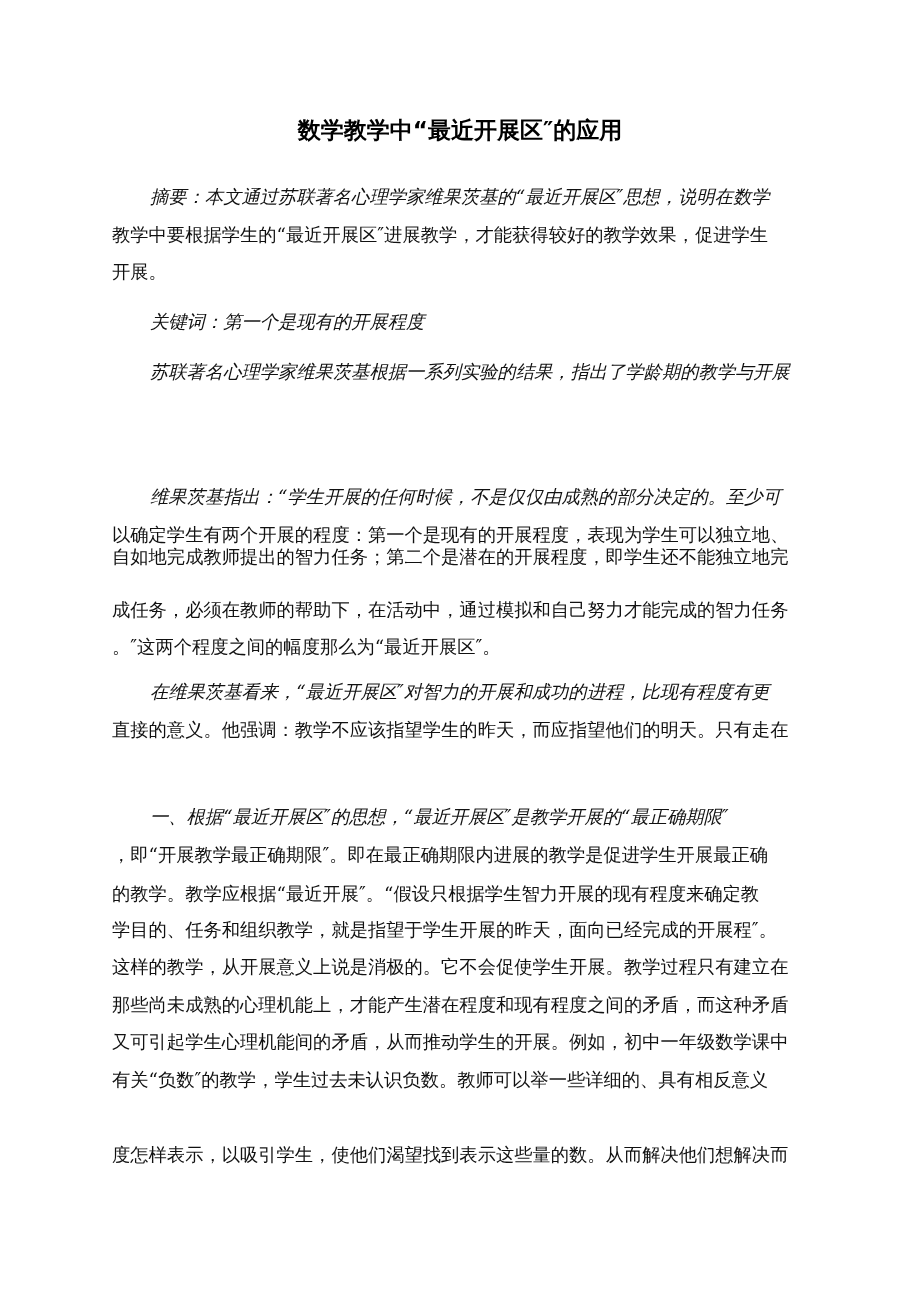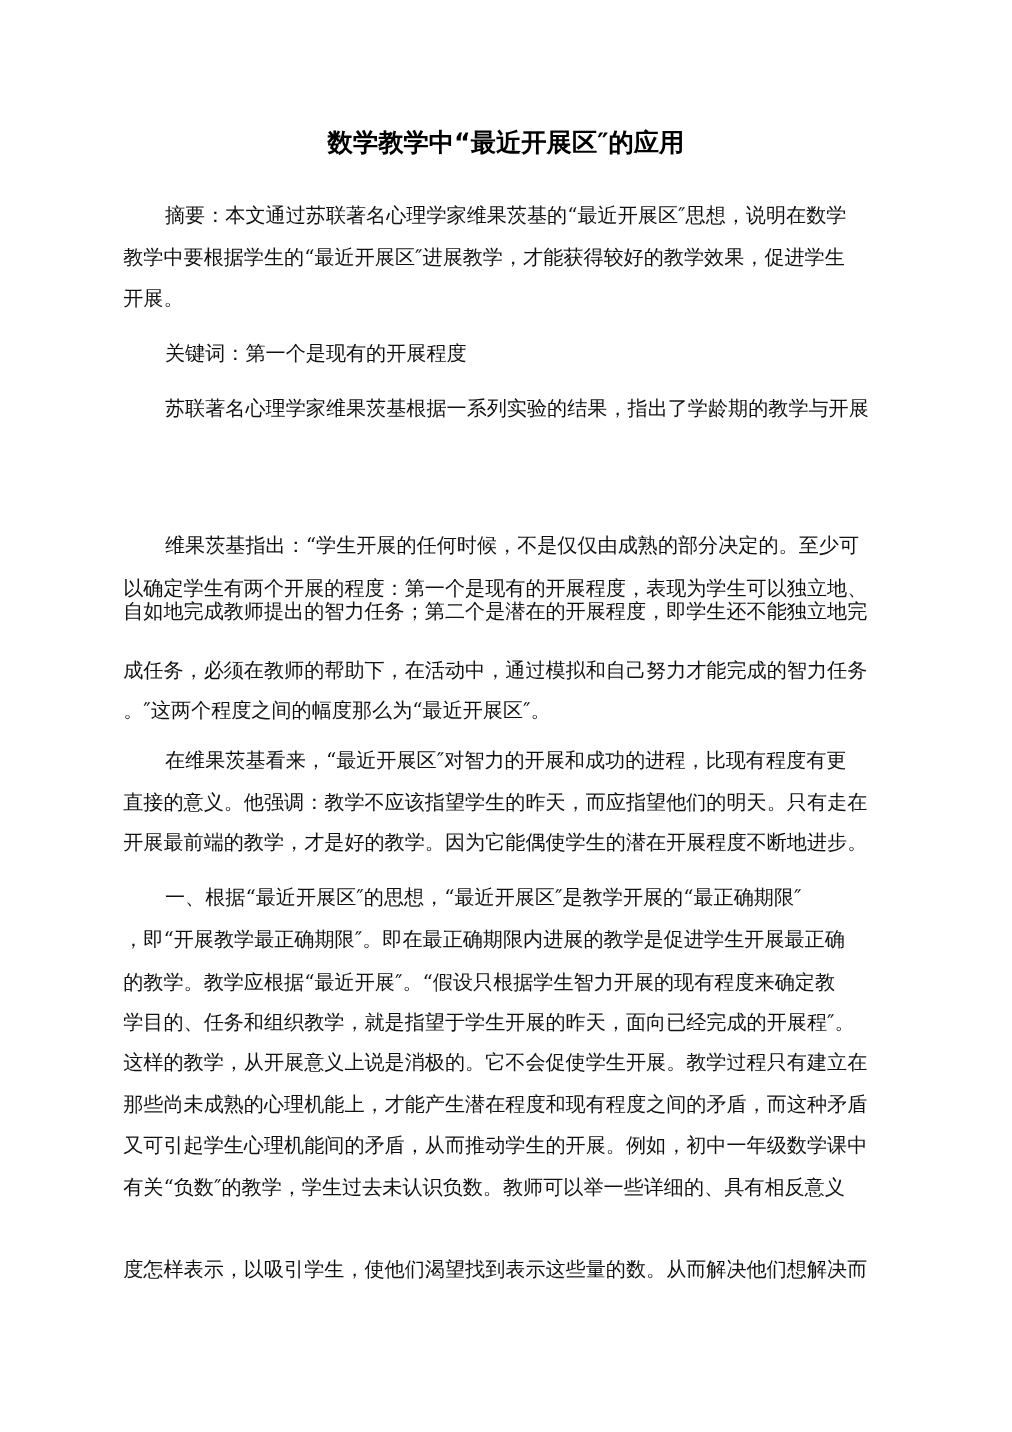--- a/index.html
+++ b/index.html
@@ -4,45 +4,44 @@
 <style>
   html, body { margin:0; padding:0; background:#ffffff; }
   body { width:920px; height:1302px; position:relative; overflow:hidden;
          font-family:"DejaVu Serif","Liberation Serif",serif; color:#111; }
   .page { position:absolute; left:0; top:0; width:762px; height:1302px; }
   .title { position:absolute; left:0; width:920px; top:114px; text-align:center;
            font-family:"DejaVu Sans","Liberation Sans",sans-serif;
            font-weight:bold; font-size:23px; line-height:32px; letter-spacing:0px; color:#000; }
   .line { position:absolute; left:112px; width:700px; font-size:18.3px; line-height:26px;
           white-space:nowrap; color:#111; }
-  .indent { left:150px; }
+  .indent { left:150px;font-style:italic; }
 </style>
 </head>
 <body>
 
 <div class="page">
   <div class="title">数学教学中“最近开展区″的应用</div>
 
   <div class="line indent" style="top:184px;">摘要：本文通过苏联著名心理学家维果茨基的“最近开展区″思想，说明在数学</div>
   <div class="line" style="top:222px;">教学中要根据学生的“最近开展区″进展教学，才能获得较好的教学效果，促进学生</div>
   <div class="line" style="top:259px;">开展。</div>
 
   <div class="line indent" style="top:309px;">关键词：第一个是现有的开展程度</div>
 
   <div class="line indent" style="top:359px;">苏联著名心理学家维果茨基根据一系列实验的结果，指出了学龄期的教学与开展</div>
 
   <div class="line indent" style="top:484px;">维果茨基指出：“学生开展的任何时候，不是仅仅由成熟的部分决定的。至少可</div>
-  <div class="line" style="top:522px;font-family:Liberation Serif, serif;">以确定学生有两个开展的程度：第一个是现有的开展程度，表现为学生可以独立地、</div>
+  <div class="line" style="top:522px;">以确定学生有两个开展的程度：第一个是现有的开展程度，表现为学生可以独立地、</div>
   <div class="line" style="top:532px;margin-top:12px;">自如地完成教师提出的智力任务；第二个是潜在的开展程度，即学生还不能独立地完</div>
   <div class="line" style="top:597px;">成任务，必须在教师的帮助下，在活动中，通过模拟和自己努力才能完成的智力任务</div>
   <div class="line" style="top:634px;">。″这两个程度之间的幅度那么为“最近开展区″。</div>
 
   <div class="line indent" style="top:679px;">在维果茨基看来，“最近开展区″对智力的开展和成功的进程，比现有程度有更</div>
   <div class="line" style="top:717px;">直接的意义。他强调：教学不应该指望学生的昨天，而应指望他们的明天。只有走在</div>
-  <div class="line" style="top:754px;">开展最前端的教学，才是好的教学。因为它能偶使学生的潜在开展程度不断地进步。</div>
 
   <div class="line indent" style="top:804px;">一、根据“最近开展区″的思想，“最近开展区″是教学开展的“最正确期限″</div>
   <div class="line" style="top:842px;">，即“开展教学最正确期限″。即在最正确期限内进展的教学是促进学生开展最正确</div>
   <div class="line" style="top:881px;">的教学。教学应根据“最近开展″。“假设只根据学生智力开展的现有程度来确定教</div>
   <div class="line" style="top:917px;">学目的、任务和组织教学，就是指望于学生开展的昨天，面向已经完成的开展程″。</div>
   <div class="line" style="top:954px;">这样的教学，从开展意义上说是消极的。它不会促使学生开展。教学过程只有建立在</div>
   <div class="line" style="top:992px;">那些尚未成熟的心理机能上，才能产生潜在程度和现有程度之间的矛盾，而这种矛盾</div>
   <div class="line" style="top:1029px;">又可引起学生心理机能间的矛盾，从而推动学生的开展。例如，初中一年级数学课中</div>
   <div class="line" style="top:1067px;">有关“负数″的教学，学生过去未认识负数。教师可以举一些详细的、具有相反意义</div>
   <div class="line" style="top:1142px;">度怎样表示，以吸引学生，使他们渴望找到表示这些量的数。从而解决他们想解决而</div>

